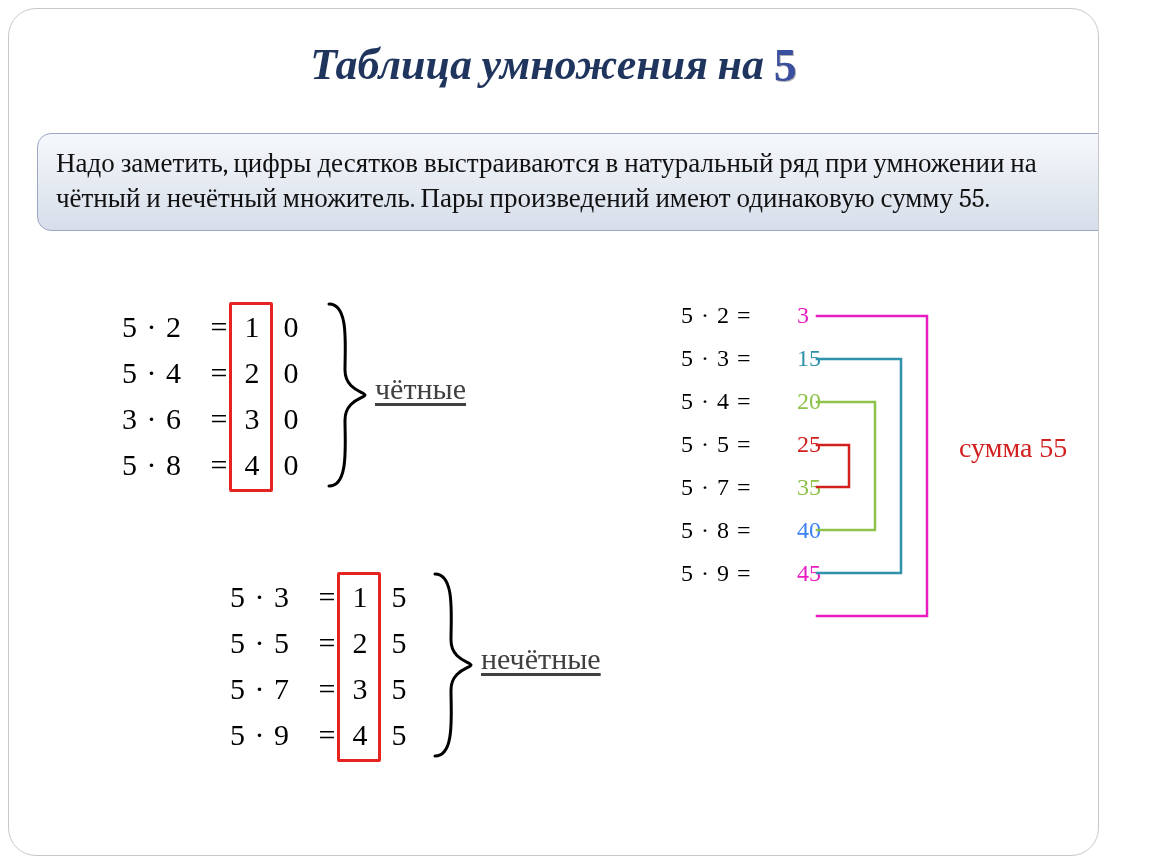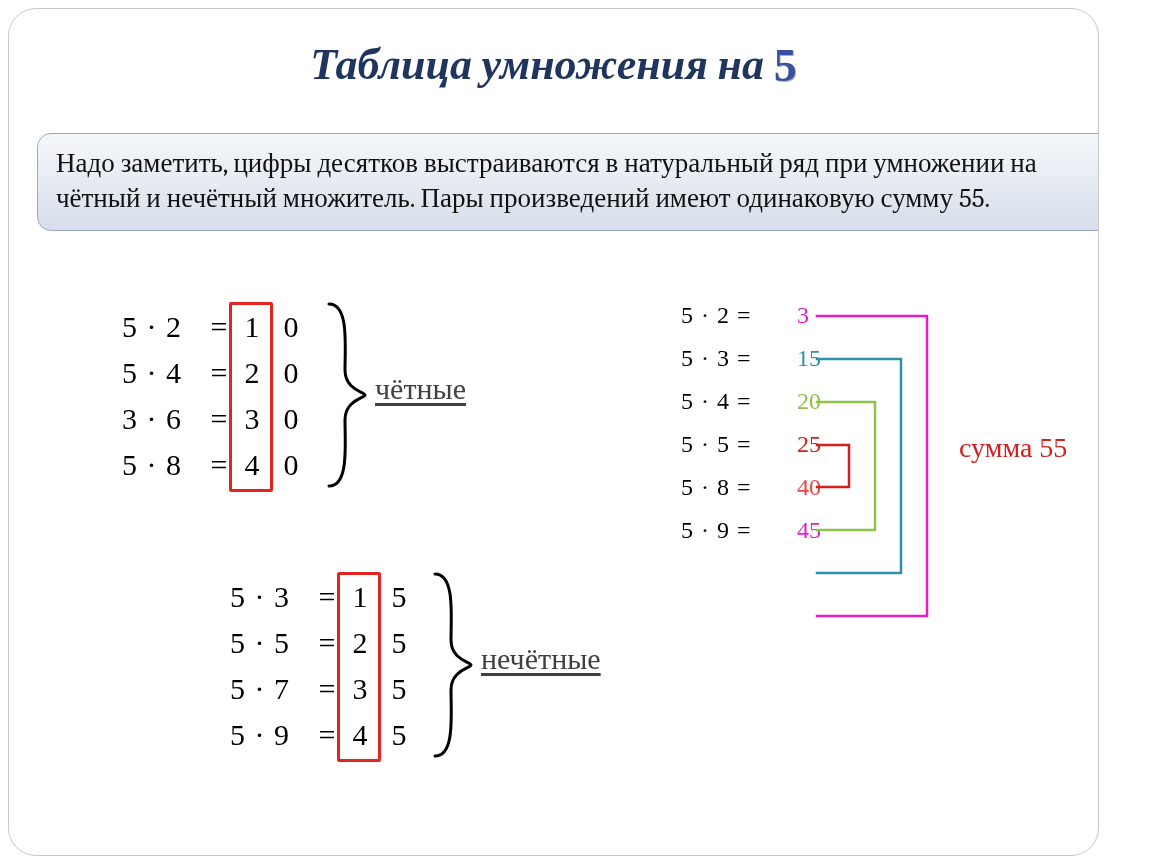--- a/index.html
+++ b/index.html
@@ -221,22 +221,26 @@
         </div>
       <div class="rrow">
           <span class="rlhs">5 · 4 =</span>
           <span class="rval" style="color:#8fc24b">20</span>
         </div>
       <div class="rrow">
           <span class="rlhs">5 · 5 =</span>
           <span class="rval" style="color:#d22020">25</span>
         </div>
       <div class="rrow">
+          <span class="rlhs">5 · 7 =</span>
+          <span class="rval" style="color:#8fc24b">35</span>
+        </div>
+      <div class="rrow">
           <span class="rlhs">5 · 8 =</span>
-          <span class="rval" style="color:#ef4444">40</span>
+          <span class="rval" style="color:#3b82f6">40</span>
         </div>
       <div class="rrow">
           <span class="rlhs">5 · 9 =</span>
           <span class="rval" style="color:#e81cc2">45</span>
         </div>
     </div>
 
     <div class="brackets">
       <svg width="130" height="344">
         <g fill="none" stroke-width="2.5" stroke-linecap="square">

